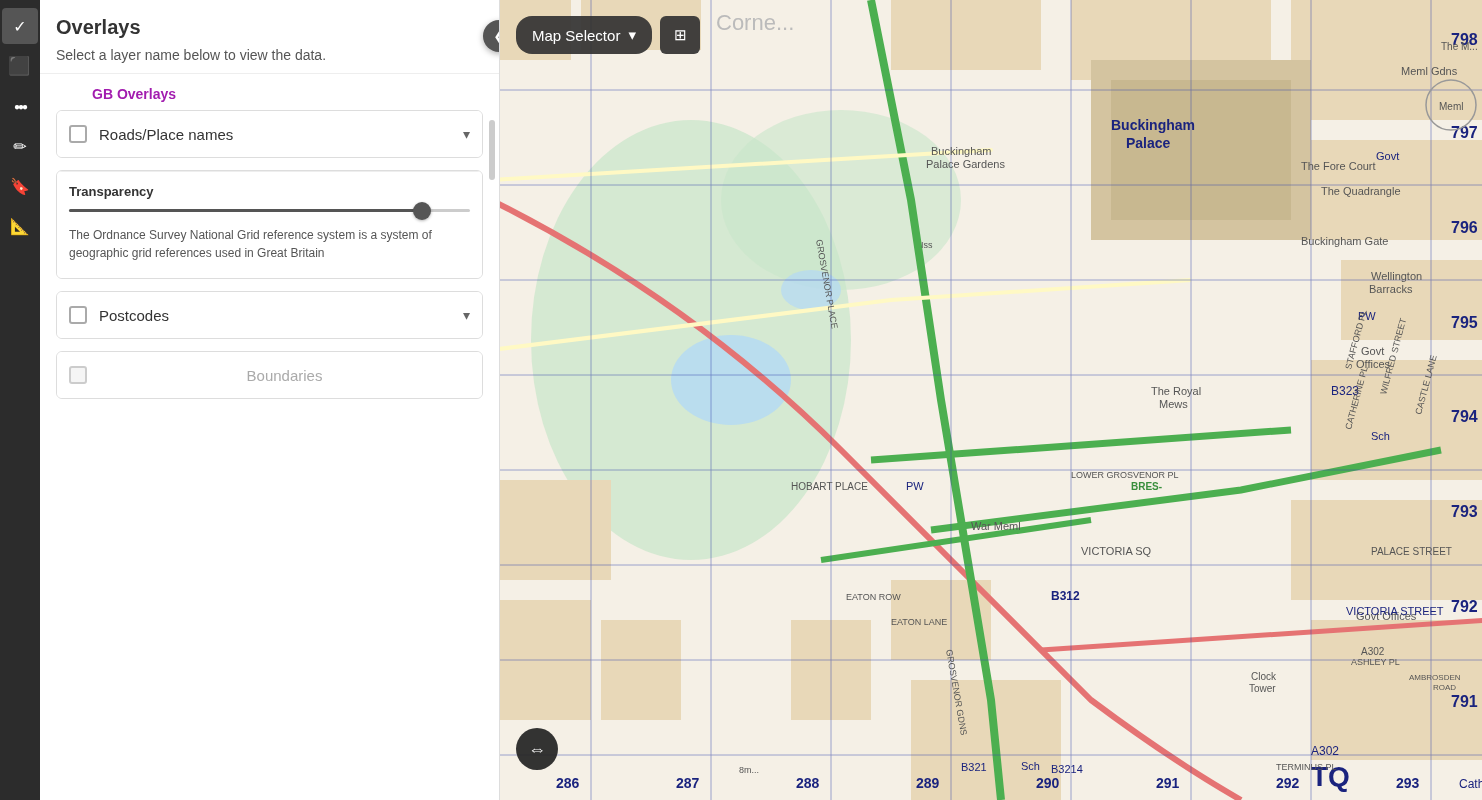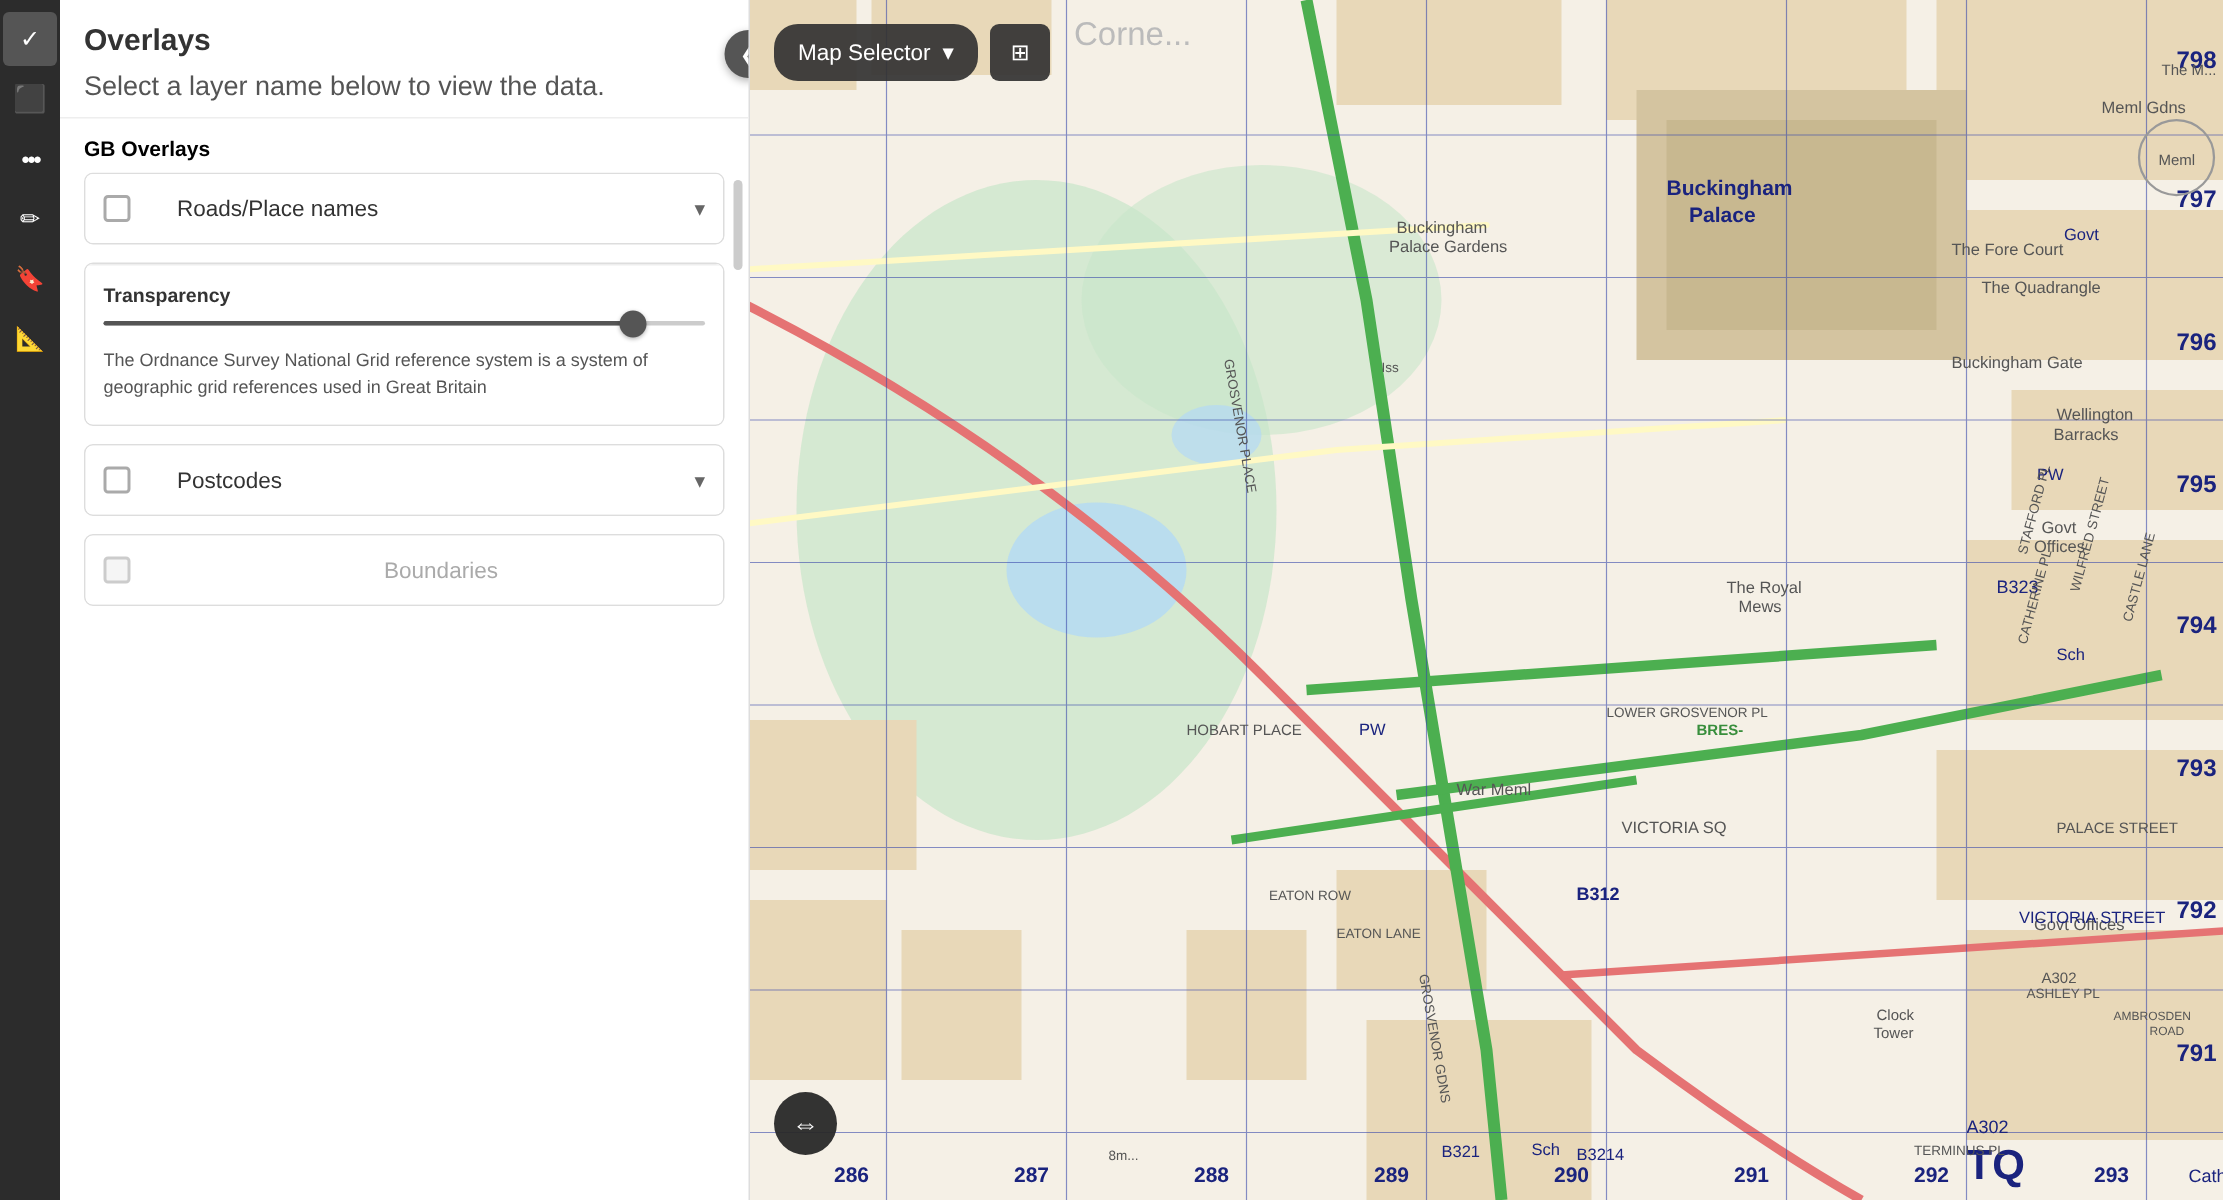--- a/index.html
+++ b/index.html
@@ -46,28 +46,29 @@
       padding: 16px 16px 10px 16px;
       border-bottom: 1px solid #eee;
     }
     .overlays-title {
       font-size: 20px;
       font-weight: bold;
       color: #333;
       margin-bottom: 8px;
     }
     .overlays-subtitle {
-      font-size: 18px;
+      font-size: 14px;
       color: #555;
     }
     .gb-overlays-label {
       font-size: 14px;
       font-weight: bold;
-      color: #000000;
+      color: #a21caf;
       padding: 12px 16px 8px 16px;
+      margin-left: 36px;
     }
 
     .overlays-scroll {
       flex: 1;
       overflow-y: auto;
       padding: 0 16px 16px 16px;
     }
 
     
     .scroll-indicator {
@@ -87,21 +88,20 @@
       margin-bottom: 12px;
       overflow: hidden;
     }
 
     .overlay-row {
       display: flex;
       align-items: center;
       padding: 14px 12px;
       cursor: pointer;
       background: #fff;
-      gap: 19px;
     }
 
     .checkbox {
       width: 18px;
       height: 18px;
       border: 2px solid #aaa;
       border-radius: 3px;
       margin-right: 12px;
       flex-shrink: 0;
       display: flex;

